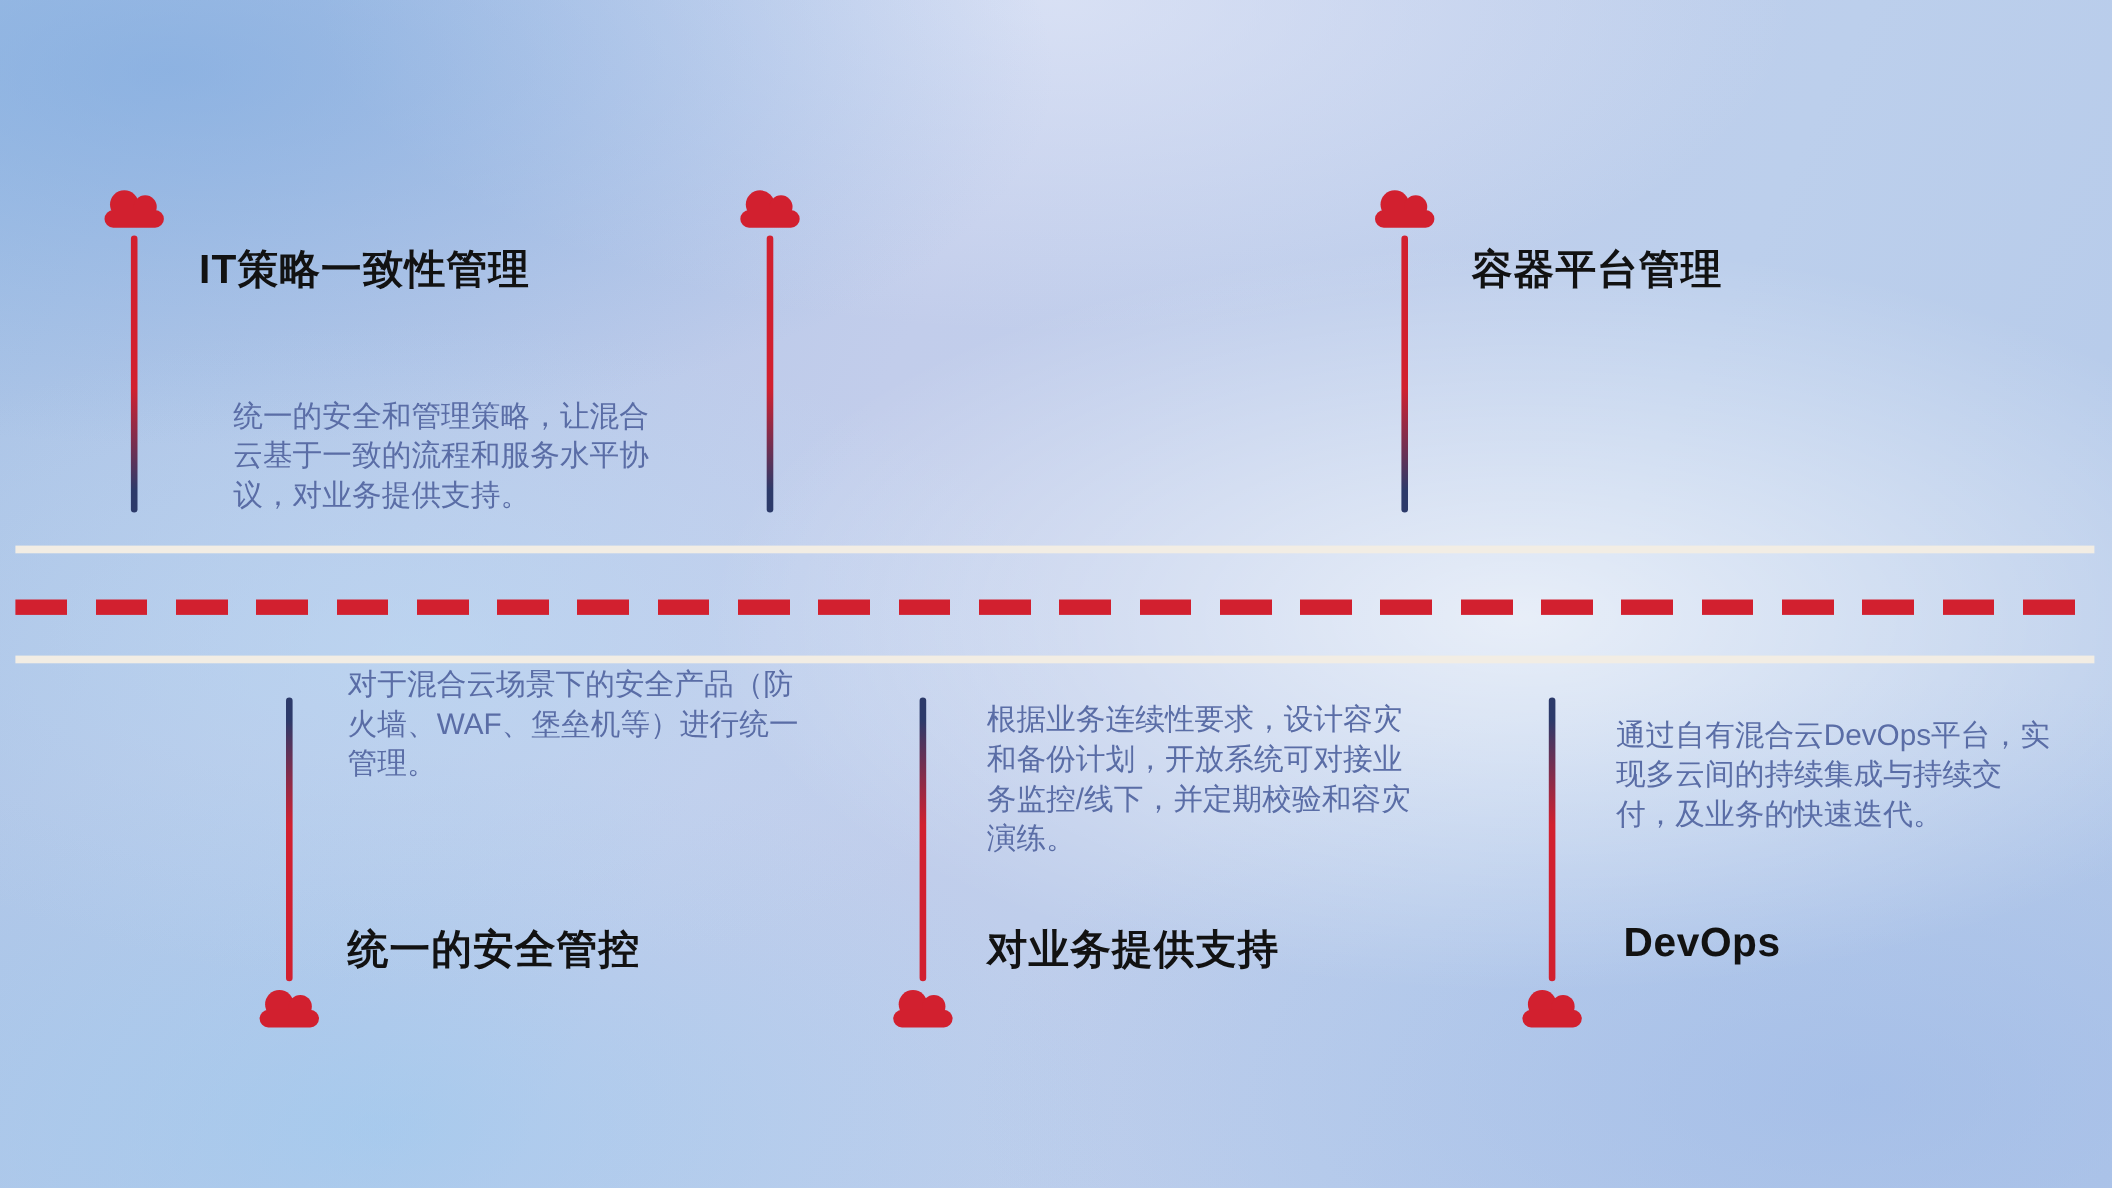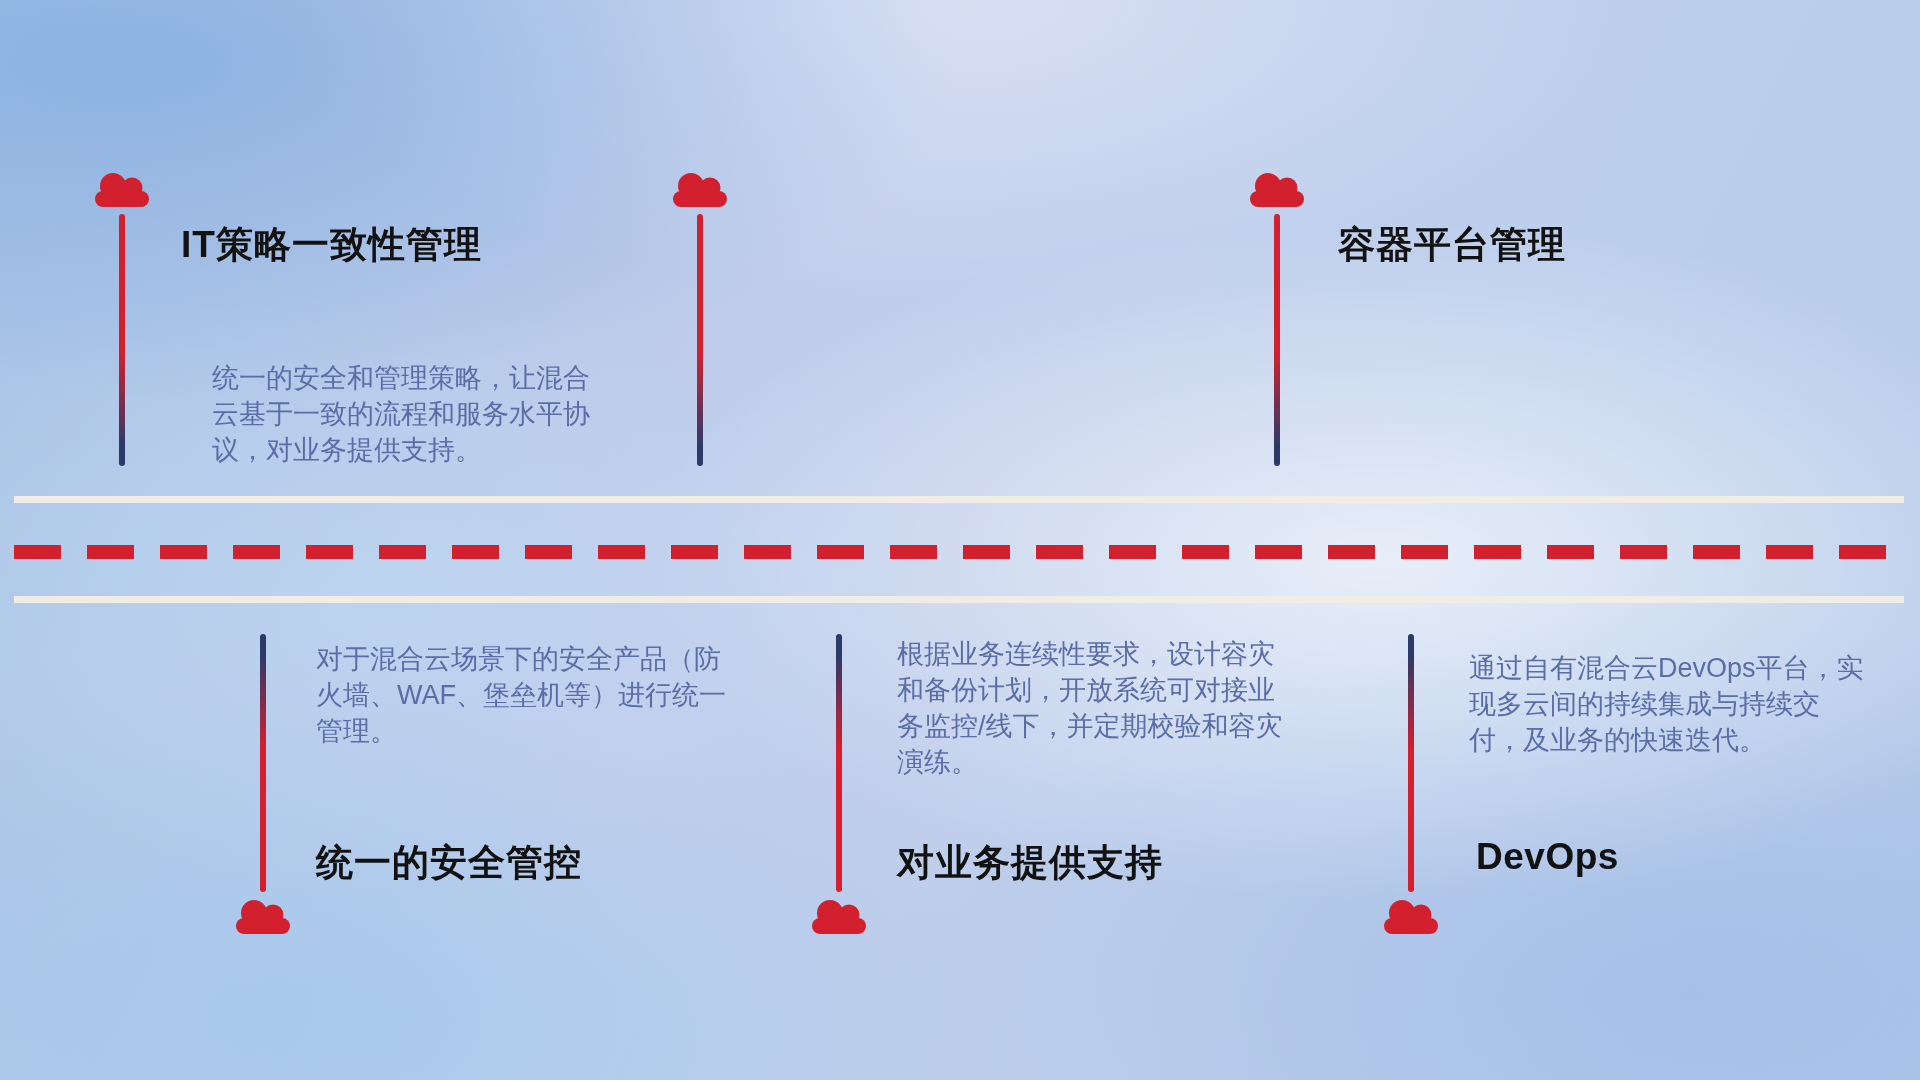--- a/index.html
+++ b/index.html
@@ -58,21 +58,21 @@
   .t2{left:759px;top:220px;}
   .t3{left:1338px;top:220px;}
   .t4{left:316px;top:838px;text-align:right;}
   .t5{left:897px;top:838px;}
   .t6{left:1476px;top:836px;letter-spacing:0.5px;}
 
   .desc{position:absolute;font-size:27px;line-height:36px;color:var(--desc-text);}
   .d1{left:184px;top:360px;width:400px;margin-left:28px;}
   .d2{left:762px;top:360px;width:448px;}
   .d3{left:1335px;top:360px;width:404px;}
-  .d4{left:316px;top:641px;width:418px;}
+  .d4{left:316px;top:604px;width:418px;}
   .d5{left:897px;top:636px;width:404px;}
   .d6{left:1469px;top:636px;width:404px;margin-top:14px;}
 </style>
 </head>
 <body>
 
 <div class="canvas">
 
   <svg class="defs" aria-hidden="true">
     <defs>

